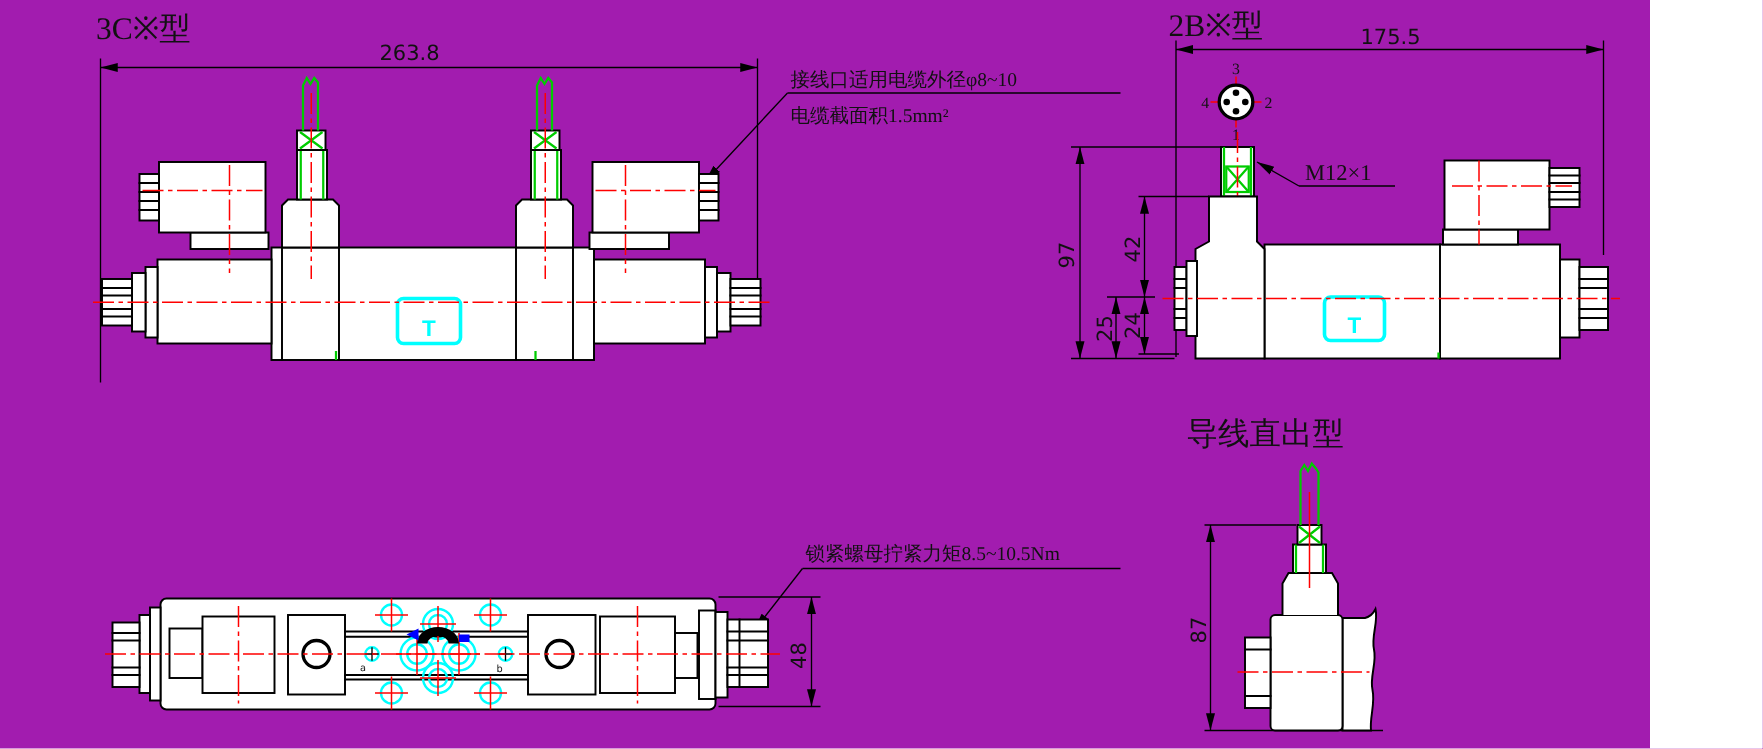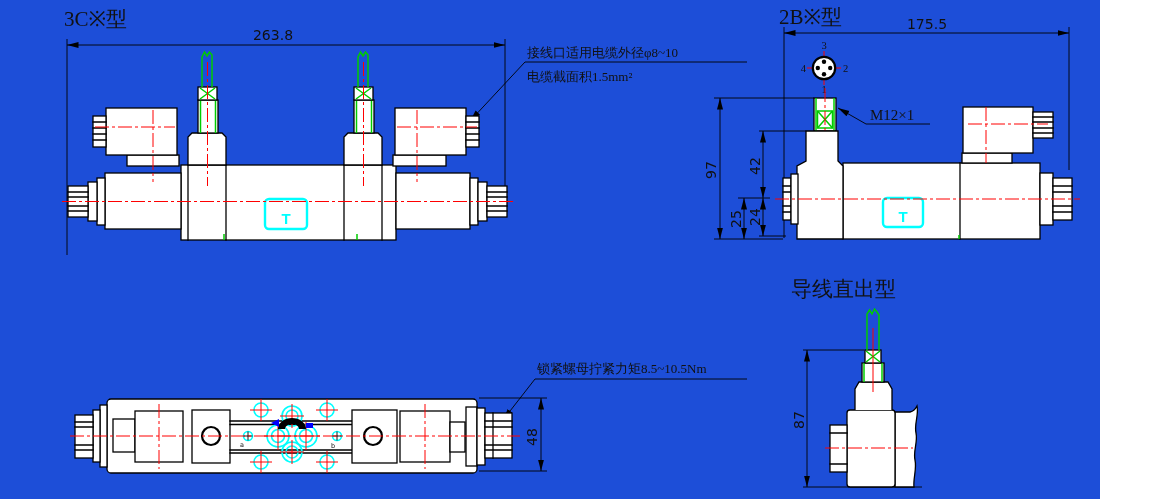--- a/index.html
+++ b/index.html
@@ -1,16 +1,16 @@
 <!DOCTYPE html>
 <html><head>
 <meta charset="utf-8">
 <style>
   html,body{margin:0;padding:0;background:#fff;}
-  .canvas{width:1100px;height:499px;position:relative;background:#1d4ed8;overflow:hidden;}
+  .canvas{width:1100px;height:499px;position:relative;background:#a21caf;overflow:hidden;}
   svg{display:block;}
   .k  {stroke:#000;stroke-width:1.3;fill:none;stroke-linecap:square;}
   .kf {stroke:#000;stroke-width:1.3;fill:#fff;}
   .kt {stroke:#000;stroke-width:2.2;fill:#fff;}
   .ke {stroke:#000;stroke-width:0.9;fill:none;}
   .dim{stroke:#000;stroke-width:0.9;fill:none;}
   .r  {stroke:#ff0000;stroke-width:1;fill:none;}
   .rc {stroke:#ff0000;stroke-width:1;fill:none;stroke-dasharray:14 3 3 3;}
   .g  {stroke:#00cc00;stroke-width:1.5;fill:none;}
   .c  {stroke:#00ffff;stroke-width:1.6;fill:none;}

